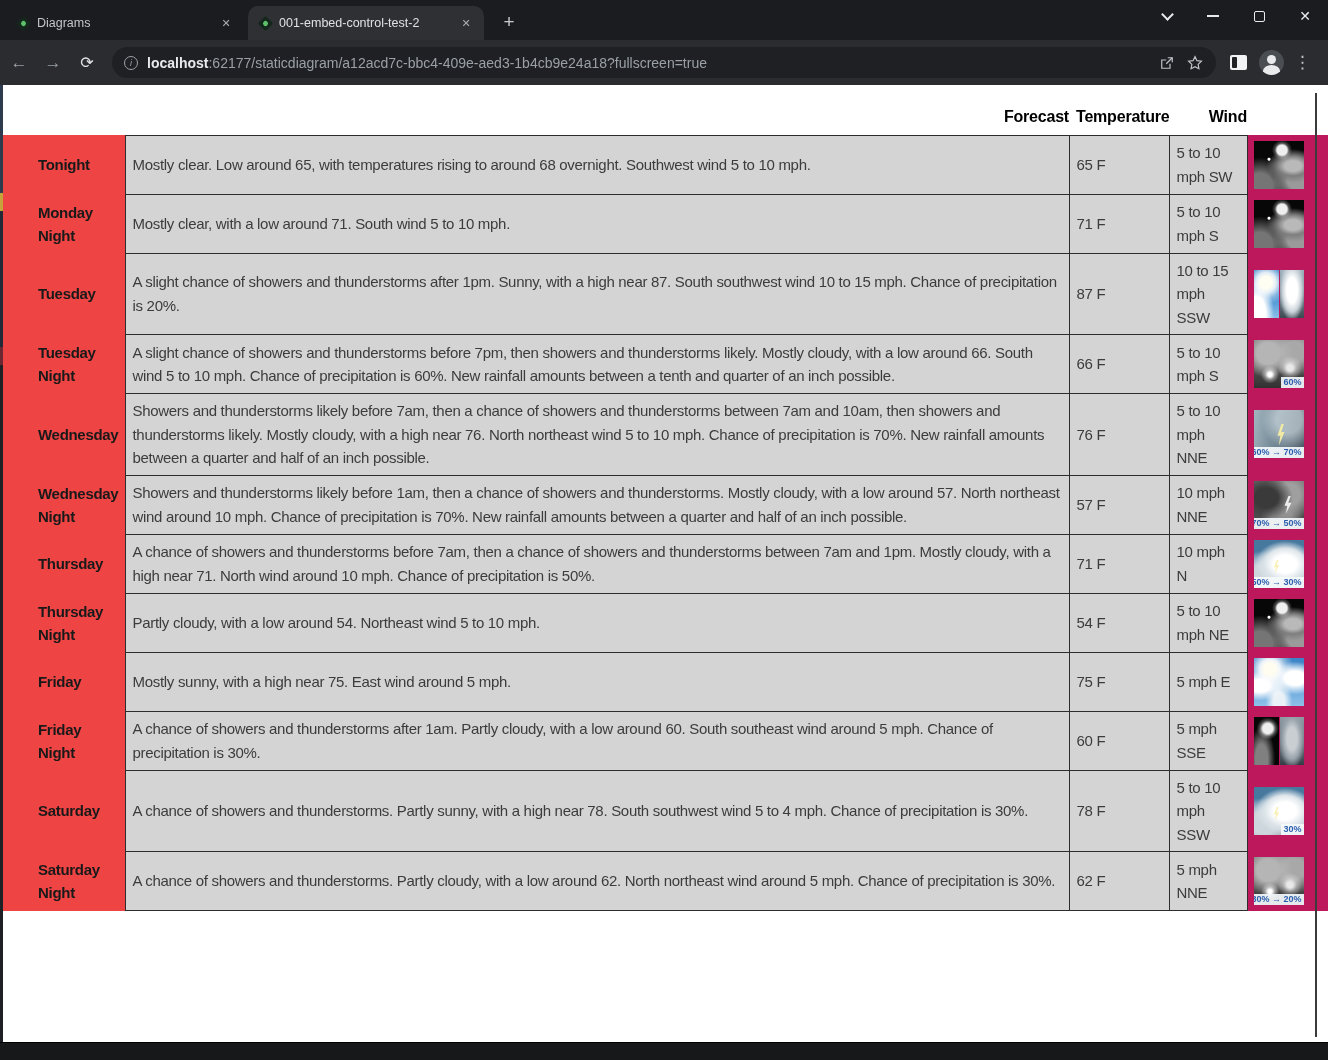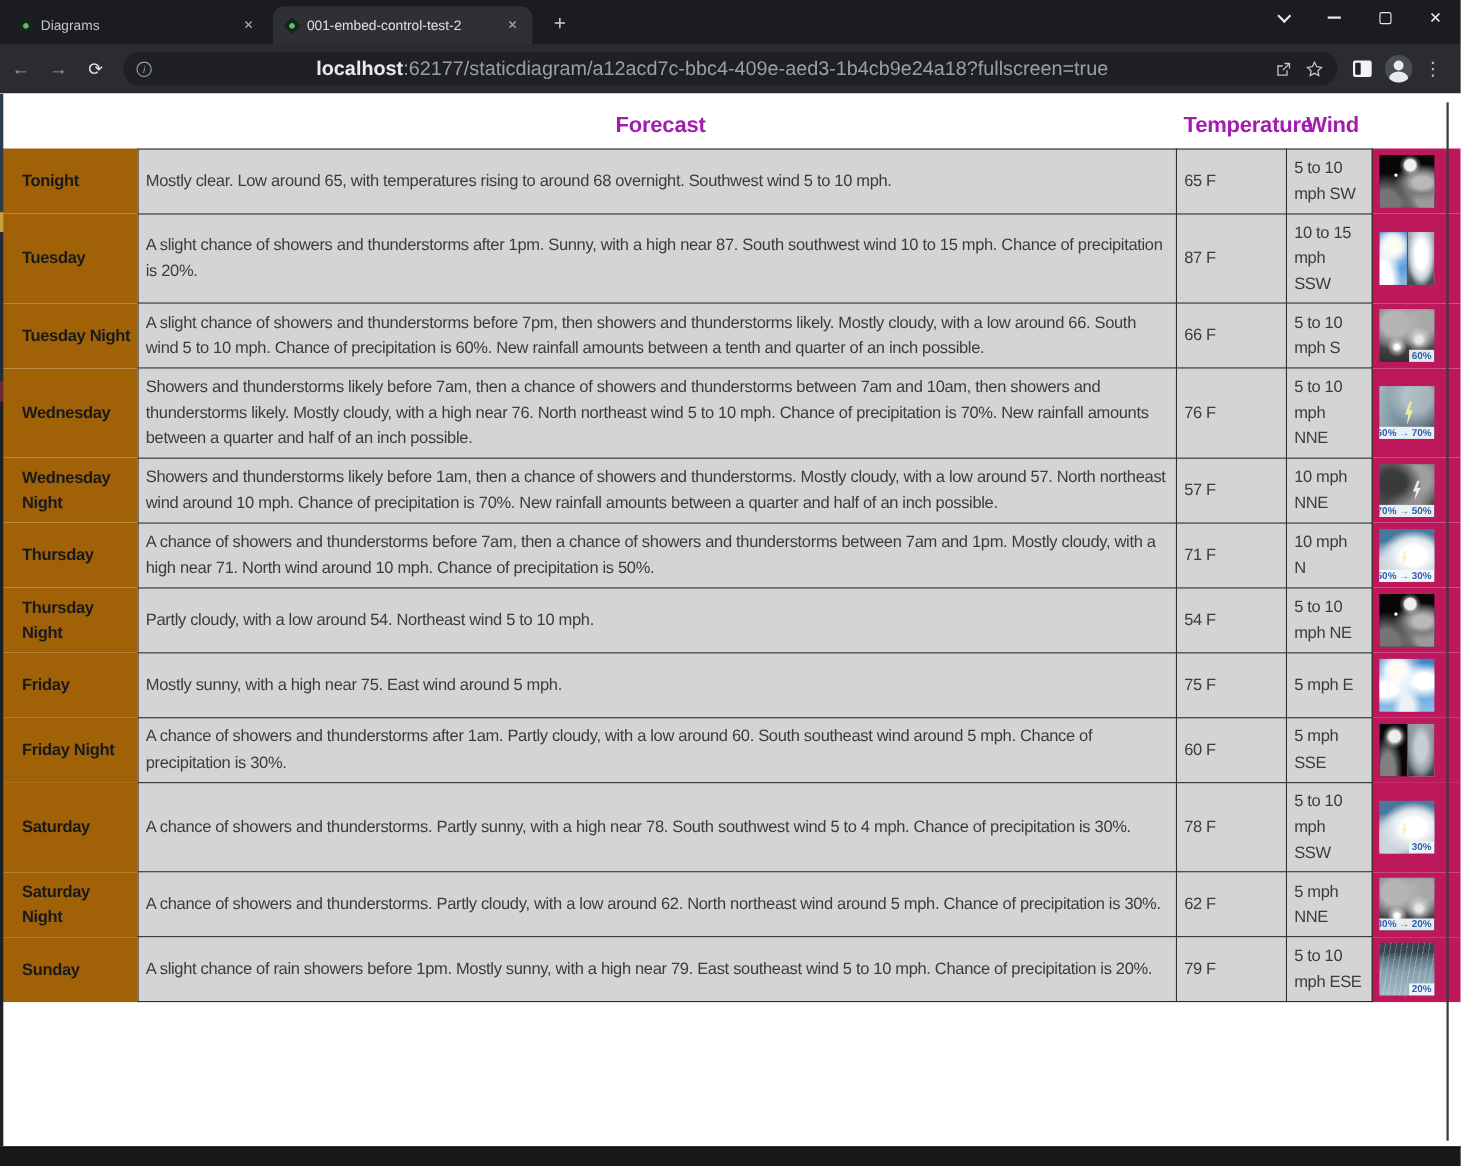--- a/index.html
+++ b/index.html
@@ -33,21 +33,21 @@
 
   .toolbar { position:relative; width:100%; height:45px; background:#2b2c2f;
     display:flex; align-items:center; }
   .navbtn { width:30px; text-align:center; font-size:17px; color:#9aa0a6; margin-left:4px; }
   .navbtn.reload { color:#dfe1e5; font-size:16px; }
   .omnibox { position:relative; margin-left:10px; width:1104px; height:31px; background:#1f2023;
     border-radius:16px; display:flex; align-items:center; padding:0 12px; }
   .infoicon { width:14px; height:14px; border:1.2px solid #9aa0a6; border-radius:50%;
     color:#9aa0a6; font-size:9px; line-height:12px; text-align:center; font-style:italic;
     flex:0 0 auto; margin-right:9px; }
-  .urltext { font-size:18px; color:#9aa0a6; white-space:nowrap; overflow:hidden; flex:1;text-align:center; }
+  .urltext { font-size:14px; color:#9aa0a6; white-space:nowrap; overflow:hidden; flex:1; }
   .urltext b { color:#e8eaed; font-weight:700; }
   .boxicon { margin-left:10px; flex:0 0 auto; }
   .sharesvg, .starsvg { stroke:#c0c4c9; fill:none; stroke-width:1.6; }
   .sidepanel { width:17px; height:15px; background:#f1f3f4; border-radius:2px; position:relative; margin:0 12px 0 14px; }
   .sidepanel::after { content:""; position:absolute; left:2px; top:2px; bottom:2px; width:5px;
     background:#202124; border-radius:1px; }
   .avatar { width:25px; height:25px; border-radius:50%; background:#4a4d51; position:relative;
     overflow:hidden; margin-right:8px; }
   .avatar::before { content:""; position:absolute; left:8px; top:5px; width:9px; height:9px;
     border-radius:50%; background:#e9eaec; }
@@ -56,27 +56,27 @@
   .kebab { color:#c0c4c9; font-size:17px; margin:0 10px 0 2px; }
 
   
   .content { position:relative; width:100%; height:957px; background:#ffffff; overflow:hidden; }
   .edge { position:absolute; left:0; top:0; width:3px; }
   .rightline { position:absolute; left:1315px; top:8px; width:2px; height:944px; background:#3b3b3b; }
 
   table.fx { border-collapse:collapse; table-layout:fixed; width:1328px; }
   col.c-period { width:125px; } col.c-fc { width:944px; } col.c-temp { width:100px; }
   col.c-wind { width:78px; } col.c-icon { width:81px; }
-  th { height:50px; vertical-align:bottom; padding:0 0 9px 7px; text-align:center;
-    font-size:20px; font-weight:700; color:#a21caf; letter-spacing:-0.2px; }
+  th { height:50px; vertical-align:bottom; padding:0 0 9px 7px; text-align:right;
+    font-size:16px; font-weight:700; color:#000000; letter-spacing:-0.2px; }
   td { font-size:15px; letter-spacing:-0.3px; color:#3c3c3c; }
   td.cell { border:1.5px solid #2d2d2d; background:#d4d4d4; height:59px;
     padding:5px 8px 5px 7px; line-height:23.5px; vertical-align:middle; }
-  td.period { padding-left:20px; padding-right:4px; font-weight:700; color:#191919;
-    line-height:23px; background:#a16207; vertical-align:middle; }
+  td.period { padding-left:38px; padding-right:4px; font-weight:700; color:#191919;
+    line-height:23px; background:#ef4444; vertical-align:middle; }
   td.temp, td.wind { vertical-align:middle; }
   td.iconcell { vertical-align:middle; padding-left:6px; background:#be185d; }
 
   
   .wicon { position:relative; width:50px; height:48px; overflow:hidden; }
   .wicon.night { background:
     radial-gradient(circle at 56% 19%, #efefef 0 5px, rgba(230,230,230,.3) 7px, transparent 10px),
     radial-gradient(circle at 30% 38%, #fff 0 1px, transparent 2px),
     radial-gradient(ellipse at 78% 52%, #b9b9b9 0 15%, #7e7e7e 28%, transparent 48%),
     radial-gradient(ellipse at 90% 82%, #9a9a9a 0 18%, transparent 42%),
@@ -224,20 +224,29 @@
         <tr>
           <td class="period">Tonight</td>
           <td class="cell forecast">Mostly clear. Low around 65, with temperatures rising to around 68 overnight. Southwest wind 5 to 10 mph.</td>
           <td class="cell temp">65 F</td>
           <td class="cell wind">5 to 10 mph SW</td>
           <td class="iconcell">
             <div class="wicon night"></div>
           </td>
         </tr>
         <tr>
+          <td class="period">Monday Night</td>
+          <td class="cell forecast">Mostly clear, with a low around 71. South wind 5 to 10 mph.</td>
+          <td class="cell temp">71 F</td>
+          <td class="cell wind">5 to 10 mph S</td>
+          <td class="iconcell">
+            <div class="wicon night"></div>
+          </td>
+        </tr>
+        <tr>
           <td class="period">Tuesday</td>
           <td class="cell forecast">A slight chance of showers and thunderstorms after 1pm. Sunny, with a high near 87. South southwest wind 10 to 15 mph. Chance of precipitation is 20%.</td>
           <td class="cell temp">87 F</td>
           <td class="cell wind">10 to 15 mph SSW</td>
           <td class="iconcell">
             <div class="wicon sun-storm">
               <i class="bolt"></i>
               <span class="badge">20%</span>
             </div>
           </td>
@@ -335,28 +344,17 @@
           <td class="period">Saturday Night</td>
           <td class="cell forecast">A chance of showers and thunderstorms. Partly cloudy, with a low around 62. North northeast wind around 5 mph. Chance of precipitation is 30%.</td>
           <td class="cell temp">62 F</td>
           <td class="cell wind">5 mph NNE</td>
           <td class="iconcell">
             <div class="wicon storm-dark">
               <span class="badge">30% → 20%</span>
             </div>
           </td>
         </tr>
-        <tr>
-          <td class="period">Sunday</td>
-          <td class="cell forecast">A slight chance of rain showers before 1pm. Mostly sunny, with a high near 79. East southeast wind 5 to 10 mph. Chance of precipitation is 20%.</td>
-          <td class="cell temp">79 F</td>
-          <td class="cell wind">5 to 10 mph ESE</td>
-          <td class="iconcell">
-            <div class="wicon rain">
-              <span class="badge">20%</span>
-            </div>
-          </td>
-        </tr>
       </tbody>
   </table>
 </div>
 
 <div class="bottombar"></div>
 
 </body></html>

